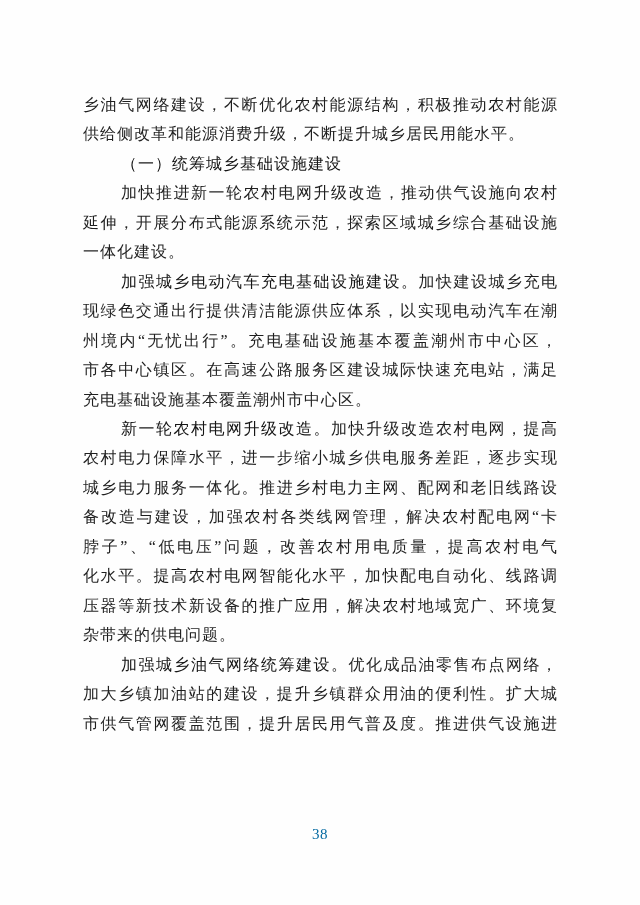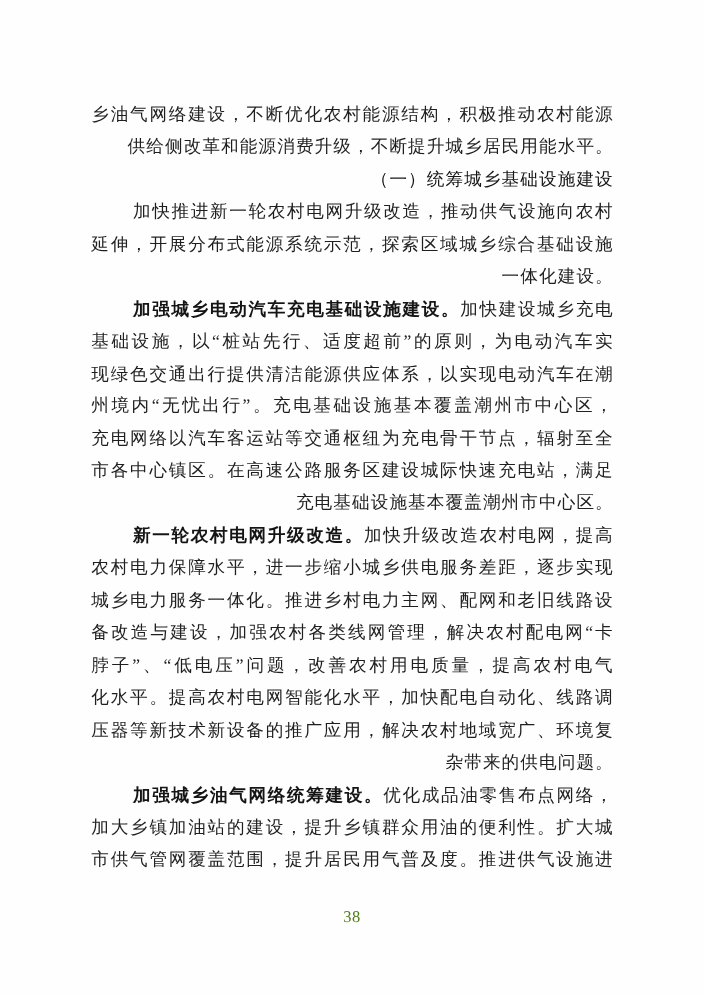--- a/index.html
+++ b/index.html
@@ -20,66 +20,64 @@
     position: absolute;
     left: 83px;
     top: 90px;
     width: 475px;
     font-size: 16px;
     line-height: 29.45px;
     letter-spacing: 1px;
   }
   .line {
     min-height: 29.45px;
-    text-align: right;
+    text-align: left;
   }
   .line.just {
     text-align: justify;
     text-align-last: justify;
     -moz-text-align-last: justify;
     text-justify: inter-character;
   }
   .line.ind {
     text-indent: 38px;
   }
   .line.head {
     font-weight: 400;
     color: #151515;
   }
   .line b {
-    font-weight: 700;
+    font-weight: 400;
     color: #151515;
   }
   .footer {
     position: absolute;
     left: 0;
     top: 826px;
     width: 100%;
     text-align: center;
     font-size: 15px;
-    color: #4d7c0f;
+    color: #0369a1;
     letter-spacing: 0.5px;
   }
 </style>
 </head>
 <body>
 
 <div class="page">
   <div class="text-block">
       <div class="line just">乡油气网络建设，不断优化农村能源结构，积极推动农村能源</div>
       <div class="line">供给侧改革和能源消费升级，不断提升城乡居民用能水平。</div>
       <div class="line ind head">（一）统筹城乡基础设施建设</div>
       <div class="line just ind">加快推进新一轮农村电网升级改造，推动供气设施向农村</div>
       <div class="line just">延伸，开展分布式能源系统示范，探索区域城乡综合基础设施</div>
       <div class="line">一体化建设。</div>
       <div class="line just ind"><b>加强城乡电动汽车充电基础设施建设。</b>加快建设城乡充电</div>
-      <div class="line just">基础设施，以“桩站先行、适度超前”的原则，为电动汽车实</div>
       <div class="line just">现绿色交通出行提供清洁能源供应体系，以实现电动汽车在潮</div>
       <div class="line just">州境内“无忧出行”。充电基础设施基本覆盖潮州市中心区，</div>
-      <div class="line just">充电网络以汽车客运站等交通枢纽为充电骨干节点，辐射至全</div>
       <div class="line just">市各中心镇区。在高速公路服务区建设城际快速充电站，满足</div>
       <div class="line">充电基础设施基本覆盖潮州市中心区。</div>
       <div class="line just ind"><b>新一轮农村电网升级改造。</b>加快升级改造农村电网，提高</div>
       <div class="line just">农村电力保障水平，进一步缩小城乡供电服务差距，逐步实现</div>
       <div class="line just">城乡电力服务一体化。推进乡村电力主网、配网和老旧线路设</div>
       <div class="line just">备改造与建设，加强农村各类线网管理，解决农村配电网“卡</div>
       <div class="line just">脖子”、“低电压”问题，改善农村用电质量，提高农村电气</div>
       <div class="line just">化水平。提高农村电网智能化水平，加快配电自动化、线路调</div>
       <div class="line just">压器等新技术新设备的推广应用，解决农村地域宽广、环境复</div>
       <div class="line">杂带来的供电问题。</div>

